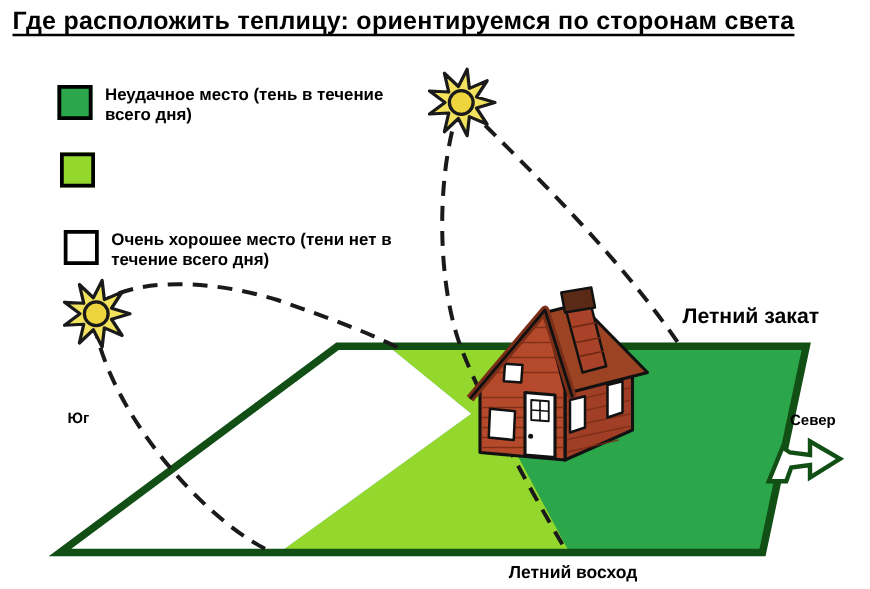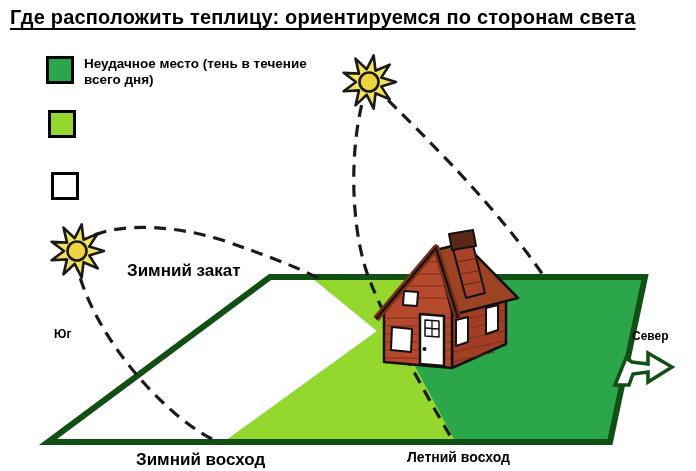--- a/index.html
+++ b/index.html
@@ -8,21 +8,21 @@
     font-family:"Liberation Sans","DejaVu Sans",sans-serif;
   }
   #diagram-svg{position:absolute;left:0;top:0;}
   .page-title{
     position:absolute;left:10px;top:6px;width:660px;
     font-size:20px;font-weight:bold;color:#000;
     text-decoration:underline;text-decoration-thickness:2px;text-underline-offset:4px;
     letter-spacing:.2px;white-space:nowrap;
   }
   .legend{position:absolute;left:0;top:0;}
-  .legend-row{position:absolute;display:flex;align-items:flex-start;}
+  .legend-row{position:absolute;display:flex;align-items:flex-start;margin-top:12px;}
   .swatch{width:28px;height:28px;border:3px solid #000;box-sizing:border-box;flex:0 0 auto;}
   .sw-dark{background:#2ca64a;}
   .sw-light{background:#94d82d;}
   .sw-white{background:#ffffff;}
   .legend-label{
     margin-left:10px;width:232px;font-size:13.5px;font-weight:bold;color:#000;line-height:1.22;
   }
   .dir-label{
     position:absolute;font-weight:bold;color:#000;white-space:nowrap;font-size:12px;
   }
@@ -101,22 +101,22 @@
   <div class="legend">
     <div class="legend-row" style="left:46px;top:56px;">
       <div class="swatch sw-dark"></div>
       <div class="legend-label">Неудачное место (тень в течение всего дня)</div>
     </div>
     <div class="legend-row" style="left:48px;top:110px;">
       <div class="swatch sw-light"></div>
     </div>
     <div class="legend-row" style="left:51px;top:172px;">
       <div class="swatch sw-white"></div>
+      <div class="legend-label">Очень хорошее место (тени нет в течение всего дня)</div>
     </div>
   </div>
 
-  <div class="dir-label lbl-winter-sunset">Зимний закат</div>
+  <div class="dir-label lbl-summer-sunset">Летний закат</div>
   <div class="dir-label lbl-south">Юг</div>
   <div class="dir-label lbl-north">Север</div>
-  <div class="dir-label lbl-winter-sunrise">Зимний восход</div>
   <div class="dir-label lbl-summer-sunrise">Летний восход</div>
 
 </div>
 
 </body></html>

